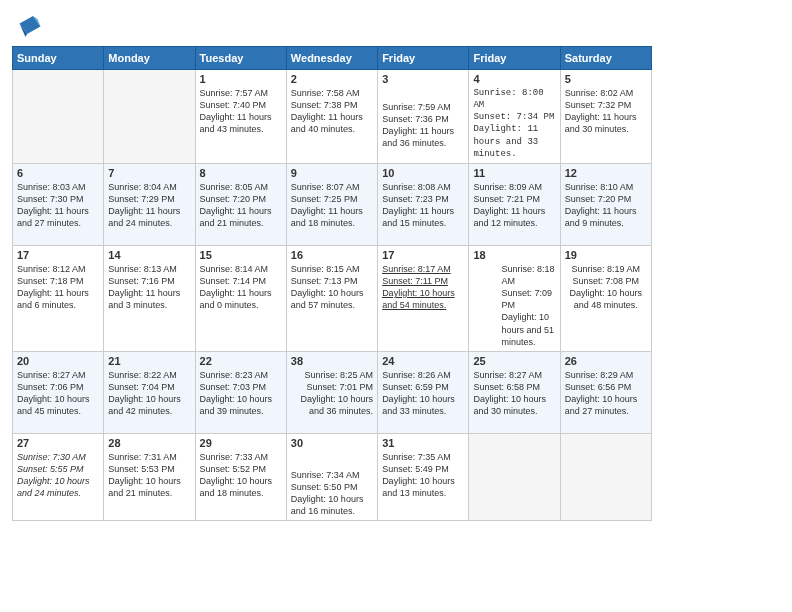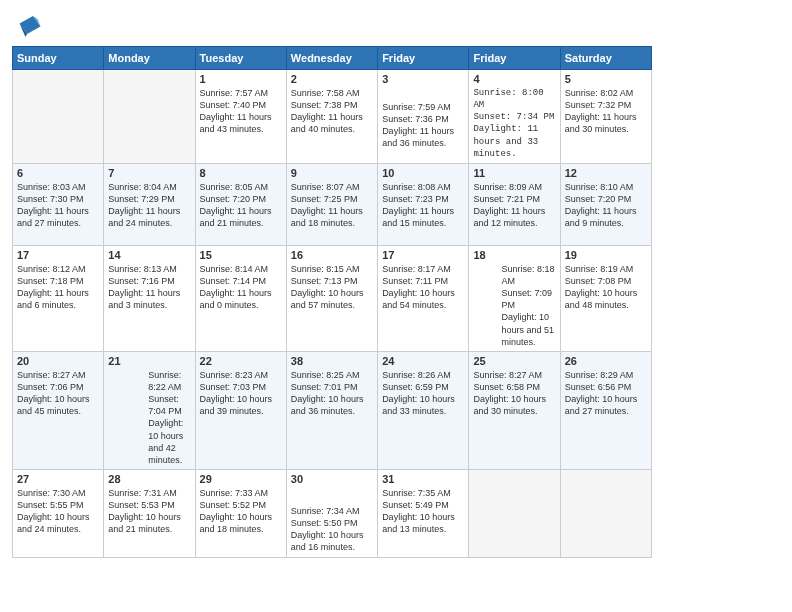--- a/index.html
+++ b/index.html
@@ -228,59 +228,59 @@
 Daylight: 11 hours and 0 minutes.</div>
           </td>
           <td>
             <span class="day-num">16</span>
             <div class="day-info" style="white-space: pre-line;">Sunrise: 8:15 AM
 Sunset: 7:13 PM
 Daylight: 10 hours and 57 minutes.</div>
           </td>
           <td>
             <span class="day-num">17</span>
-            <div class="day-info" style="white-space: pre-line;">Sunrise: 8:17 AM
+            <div class="day-info" style="white-space: pre-line; text-decoration: underline;">Sunrise: 8:17 AM
 Sunset: 7:11 PM
 Daylight: 10 hours and 54 minutes.</div>
           </td>
           <td>
             <span class="day-num">18</span>
             <div class="day-info" style="white-space: pre-line; margin-left: 28px;">Sunrise: 8:18 AM
 Sunset: 7:09 PM
 Daylight: 10 hours and 51 minutes.</div>
           </td>
           <td>
             <span class="day-num">19</span>
-            <div class="day-info" style="white-space: pre-line;">Sunrise: 8:19 AM
+            <div class="day-info" style="white-space: pre-line; text-align: center;">Sunrise: 8:19 AM
 Sunset: 7:08 PM
 Daylight: 10 hours and 48 minutes.</div>
           </td>
         </tr>
         <tr>
           <td>
             <span class="day-num">20</span>
             <div class="day-info" style="white-space: pre-line;">Sunrise: 8:27 AM
 Sunset: 7:06 PM
 Daylight: 10 hours and 45 minutes.</div>
           </td>
           <td>
             <span class="day-num">21</span>
-            <div class="day-info" style="white-space: pre-line; margin-left: 40px;">Sunrise: 8:22 AM
+            <div class="day-info" style="white-space: pre-line;">Sunrise: 8:22 AM
 Sunset: 7:04 PM
 Daylight: 10 hours and 42 minutes.</div>
           </td>
           <td>
             <span class="day-num">22</span>
             <div class="day-info" style="white-space: pre-line;">Sunrise: 8:23 AM
 Sunset: 7:03 PM
 Daylight: 10 hours and 39 minutes.</div>
           </td>
           <td>
             <span class="day-num">38</span>
-            <div class="day-info" style="white-space: pre-line;">Sunrise: 8:25 AM
+            <div class="day-info" style="white-space: pre-line; text-align: right;">Sunrise: 8:25 AM
 Sunset: 7:01 PM
 Daylight: 10 hours and 36 minutes.</div>
           </td>
           <td>
             <span class="day-num">24</span>
             <div class="day-info" style="white-space: pre-line;">Sunrise: 8:26 AM
 Sunset: 6:59 PM
 Daylight: 10 hours and 33 minutes.</div>
           </td>
           <td>
@@ -292,21 +292,21 @@
           <td>
             <span class="day-num">26</span>
             <div class="day-info" style="white-space: pre-line;">Sunrise: 8:29 AM
 Sunset: 6:56 PM
 Daylight: 10 hours and 27 minutes.</div>
           </td>
         </tr>
         <tr>
           <td>
             <span class="day-num">27</span>
-            <div class="day-info" style="white-space: pre-line;">Sunrise: 7:30 AM
+            <div class="day-info" style="white-space: pre-line; font-style: italic;">Sunrise: 7:30 AM
 Sunset: 5:55 PM
 Daylight: 10 hours and 24 minutes.</div>
           </td>
           <td>
             <span class="day-num">28</span>
             <div class="day-info" style="white-space: pre-line;">Sunrise: 7:31 AM
 Sunset: 5:53 PM
 Daylight: 10 hours and 21 minutes.</div>
           </td>
           <td>

